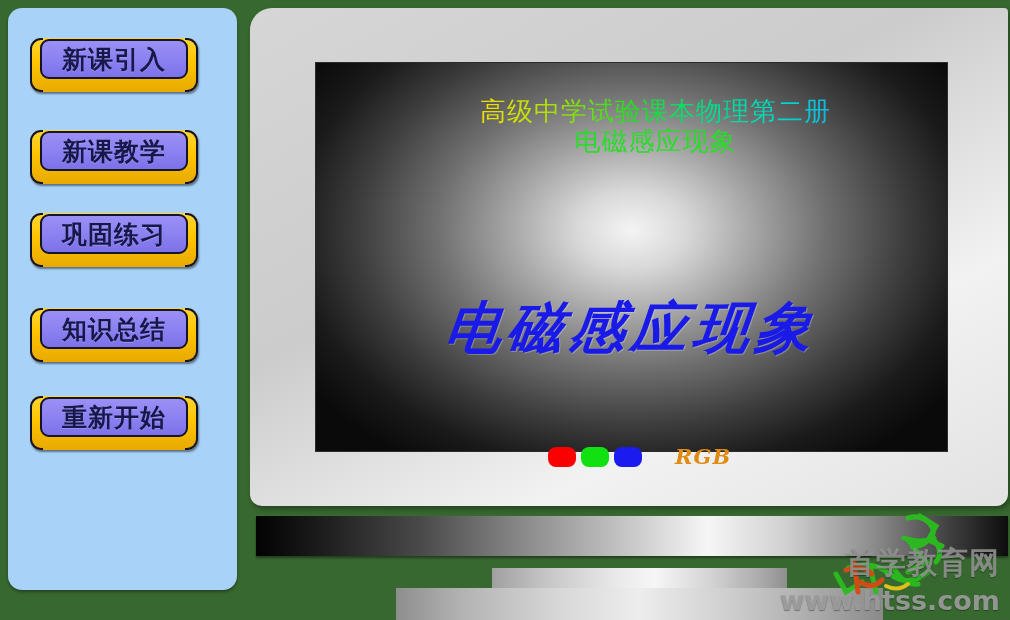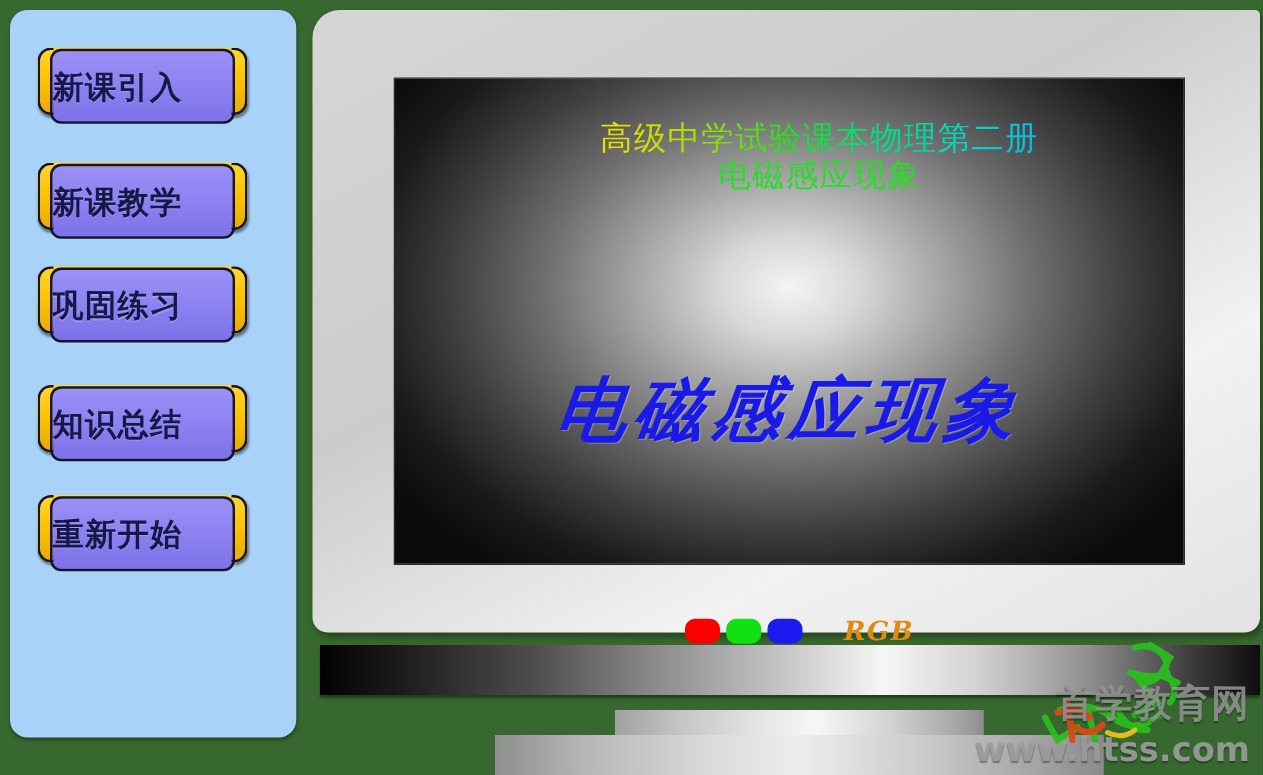--- a/index.html
+++ b/index.html
@@ -55,27 +55,28 @@
     background: linear-gradient(180deg,#ffd633 0%, #ffc400 45%, #e8a900 100%);
     border-radius: 11px;
     box-shadow: 1px 2px 2px rgba(0,0,0,0.45);
   }
   
   .nav-btn .face {
     position: absolute;
     left: 10px;
     top: 1px;
     width: 148px;
-    height: 60px;
+    height: 40px;
     background: linear-gradient(180deg,#9a90f5 0%, #8b80f0 55%, #7d71e8 100%);
     border: 2px solid #14142c;
     border-radius: 9px;
     box-sizing: border-box;
     display: flex;
     align-items: center;
+    justify-content: center;
   }
   .nav-btn .label {
     font-family: "DejaVu Sans", "Liberation Sans", sans-serif;
     font-size: 25px;
     font-weight: bold;
     color: #17174a;
     letter-spacing: 1px;
     line-height: 1;
     white-space: nowrap;
     text-shadow: 0 1px 0 rgba(255,255,255,0.18);
@@ -184,21 +185,21 @@
     letter-spacing: 6px;
     white-space: nowrap;
     transform: skewX(-6deg);
     text-shadow: 1px 1px 0 rgba(255,255,255,0.25);
   }
 
   
   #rgb-row {
     position: absolute;
     left: 298px;
-    top: 484px;
+    top: 436px;
     display: flex;
     align-items: center;
     gap: 5px;
   }
   .rgb-dot {
     width: 28px;
     height: 20px;
     border-radius: 8px;
   }
   .rgb-dot.r { background: #fb0000; }

